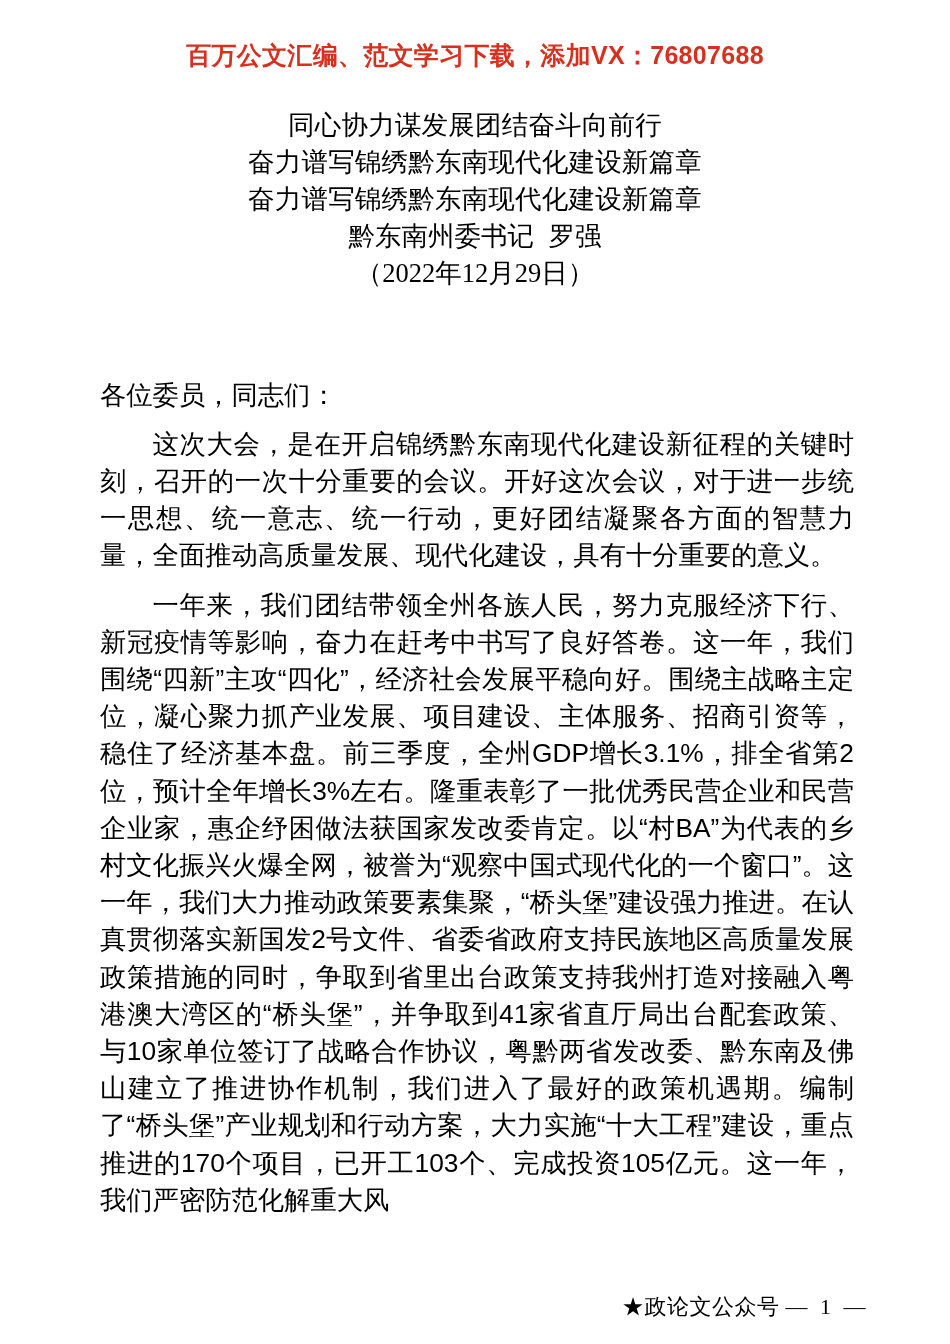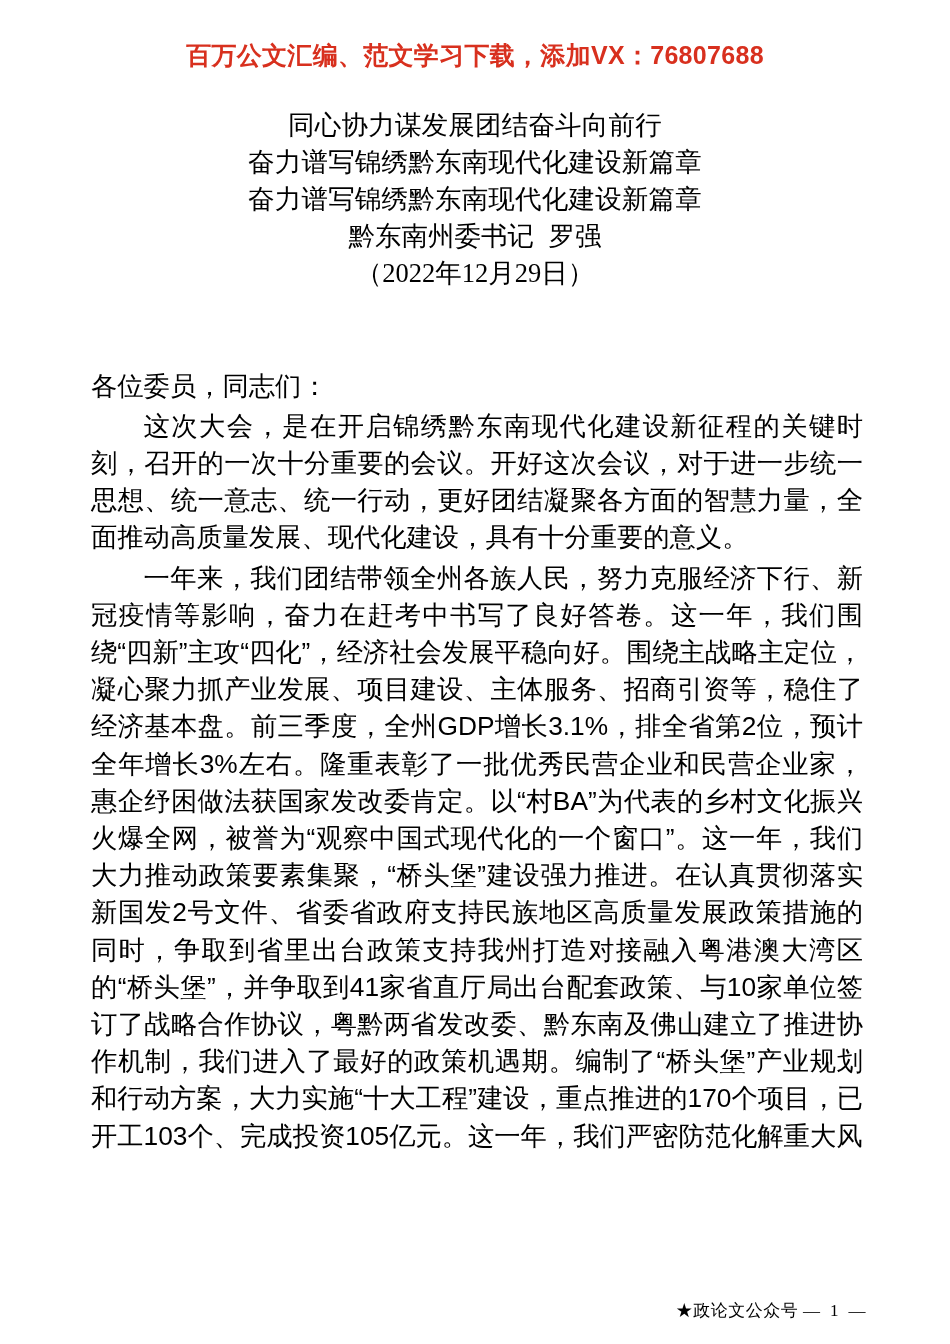--- a/index.html
+++ b/index.html
@@ -62,21 +62,21 @@
   .body-text {
     margin: 0 84px 0 88px;
     margin-top: 36px;
     font-size: 26.3px;
     line-height: 37.2px;
     text-align: justify;
     text-justify: inter-character;
     letter-spacing: 0;
   }
   .body-text p {
-    margin: 3px;
+    margin: 12px;
     text-align: justify;
     text-justify: inter-character;
   }
   .salutation {
     text-indent: 0;
   }
   .indent-2 {
     text-indent: 2em;
   }
 
@@ -86,21 +86,21 @@
     left: 0;
     right: 0;
     bottom: 22px;
     display: flex;
     justify-content: flex-end;
     align-items: baseline;
     padding-right: 84px;
   }
   .footer-inner {
     font-family: "Liberation Serif", "DejaVu Serif", serif;
-    font-size: 17px;
+    font-size: 22px;
     white-space: pre;
     letter-spacing: 0.5px;
   }
 </style>
 </head>
 <body>
 
 <div class="page">
 
   <div class="promo-banner">百万公文汇编、范文学习下载，添加VX：76807688</div>

